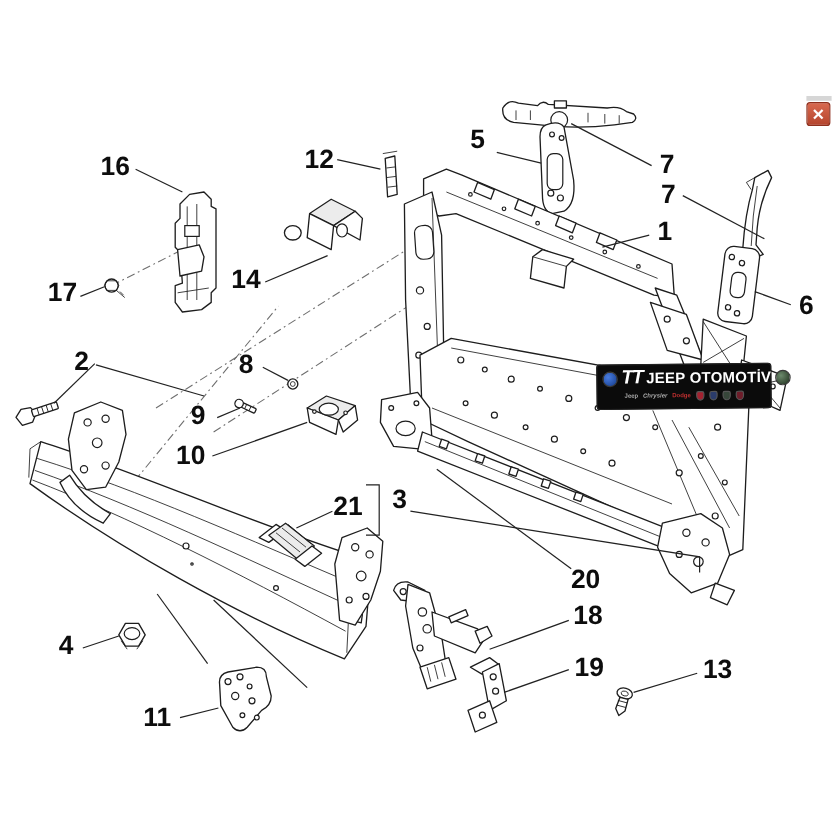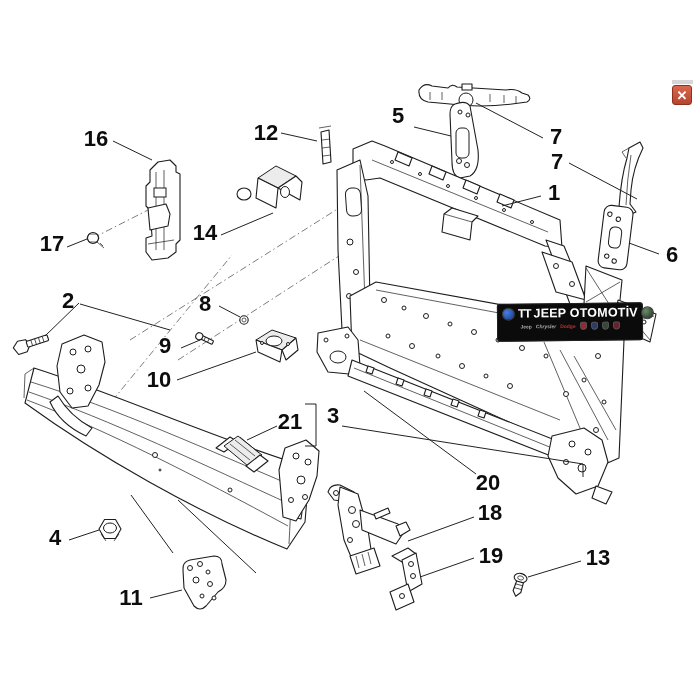--- a/index.html
+++ b/index.html
@@ -16,21 +16,21 @@
   .dash{fill:none;stroke:#6e6e6e;stroke-width:0.9;stroke-dasharray:7 3 1.5 3;}
   .co{font:bold 22px "Liberation Sans",sans-serif;fill:#0d0d0d;text-anchor:middle;}
 
   
   .badge{position:absolute;left:497px;top:303px;width:146px;height:38px;background:#0b0b0b;
          border-radius:3px;color:#fff;transform:rotate(-0.6deg);box-shadow:0 0 0 1px #222 inset;}
   .badge-row1{display:flex;align-items:center;gap:3px;padding:3px 5px 0 5px;}
   .blogo{width:13px;height:13px;border-radius:50%;flex:0 0 auto;border:1px solid #3a3a3a;box-sizing:border-box;}
   .blogo.mopar{background:radial-gradient(circle at 35% 35%,#4a7de0,#123a8a);}
   .blogo.alfa{background:radial-gradient(circle at 35% 35%,#6d8a6d,#1e2e1c);}
-  .badge-tt{font-weight:800;font-size:12px;letter-spacing:-1px;flex:0 0 auto;}
+  .badge-tt{font-style:italic;font-weight:800;font-size:16px;letter-spacing:-1px;flex:0 0 auto;}
   .badge-title{font-weight:800;font-size:12.5px;letter-spacing:0.2px;white-space:nowrap;flex:1;text-align:center;}
   .badge-row2{display:flex;align-items:center;justify-content:center;gap:4px;margin-top:2px;}
   .wm{font-weight:700;font-size:5px;color:#a8a8a8;line-height:1;}
   .wm.script{font-style:italic;}
   .wm.dodge{color:#c03030;}
   .shield{width:7px;height:8px;border-radius:2px 2px 50% 50%;border:1px solid #555;box-sizing:border-box;}
   .s-fiat{background:#a32230;}
   .s-lancia{background:#2b3c6b;}
   .s-alfa{background:#37463a;}
   .s-abarth{background:#6e1d2a;}

